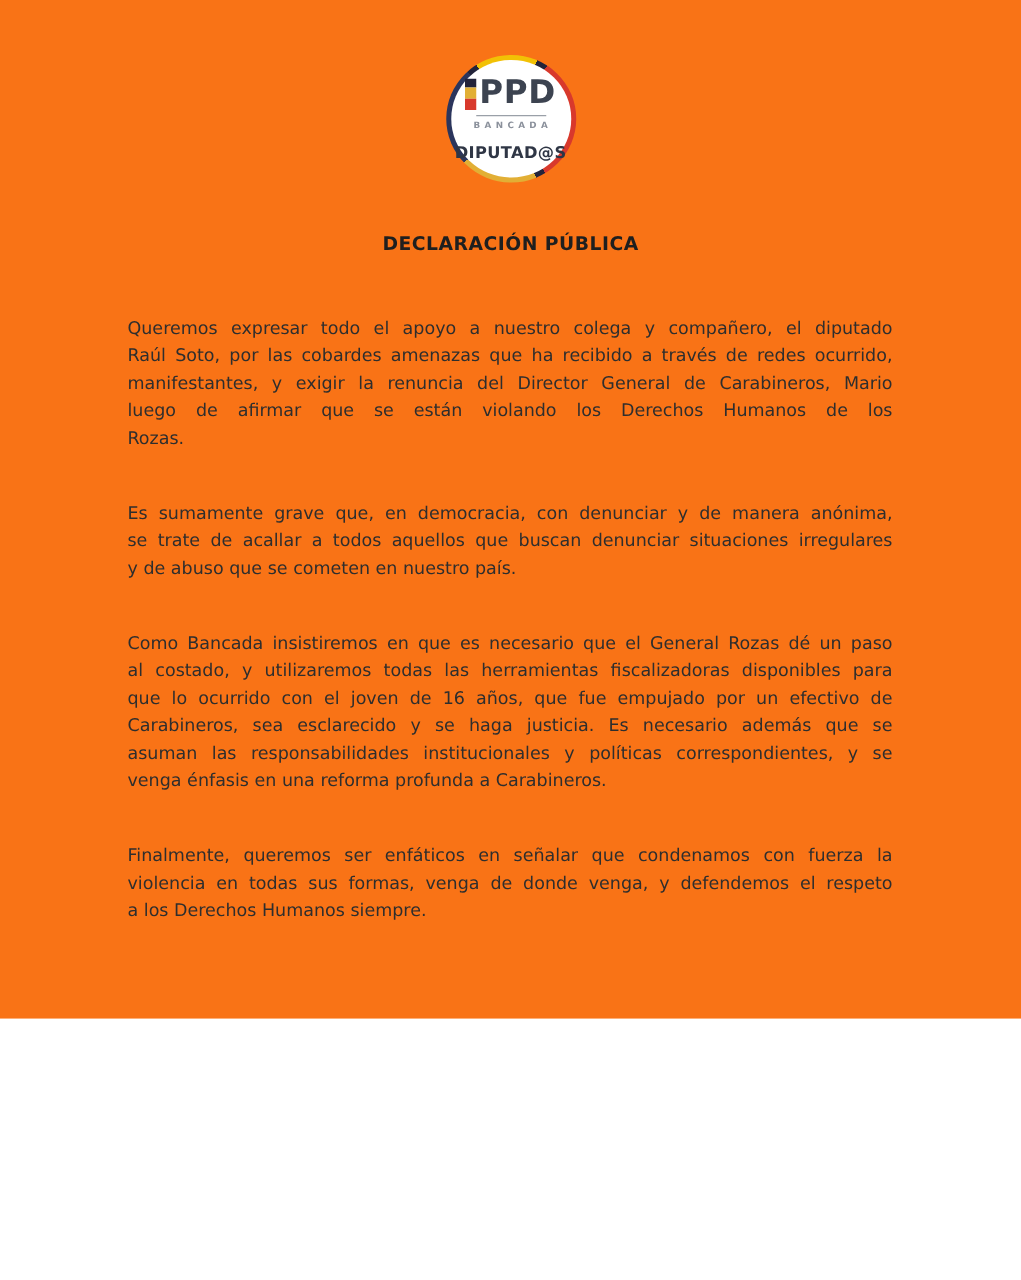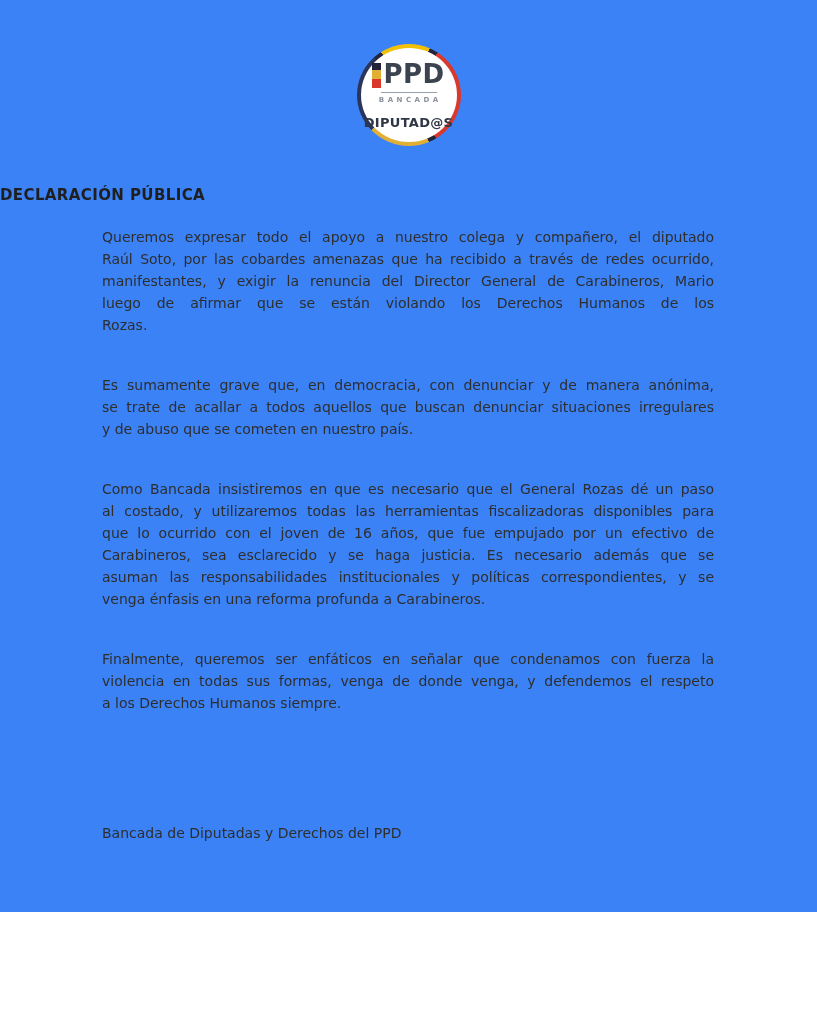--- a/index.html
+++ b/index.html
@@ -1,20 +1,20 @@
 <!DOCTYPE html>
 <html style="--c-navy: #2b355c; --c-red: #d8392c; --c-yellow: #f2c105; --c-gold: #e2af35; --c-dark: #23233a;"><head>
 <meta charset="utf-8">
 <style>
   html, body { margin: 0; padding: 0; background: #ffffff; }
   .page {
     position: relative;
     width: 817px;
-    height: 912px;
-    background: #3b82f6;
+    height: 815px;
+    background: #f97316;
     font-family: "DejaVu Sans", "Liberation Sans", sans-serif;
     color: #2e2e2e;
     overflow: hidden;
   }
 
   
   .logo-wrap { padding-top: 44px; display: flex; justify-content: center; }
   .logo-ring {
     width: 104px; height: 102px;
     border-radius: 50%;
@@ -50,26 +50,26 @@
     letter-spacing: 3.5px; padding-left: 3.5px;
   }
   .logo-diputados {
     font-size: 13px; font-weight: bold; color: #2f3645;
     letter-spacing: 0.3px; margin-top: 11px;
   }
 
   
   .title {
     margin: 40px 0 0;
-    text-align: left;
+    text-align: center;
     font-size: 15px; font-weight: bold;
     letter-spacing: 0.4px;
     color: #1f1f1f;
   }
-  .doc-body { margin: 22px 103px 0 102px; }
+  .doc-body { margin: 48px 103px 0 102px; }
   .paragraph {
     margin: 0 0 38px;
     font-size: 14px;
     line-height: 22px;
     color: #2e2e2e;
   }
   .paragraph .line { min-height: 22px; }
   .paragraph .line.just { text-align: justify; text-align-last: justify; }
   .signature {
     margin: 111px 0 0 102px;

